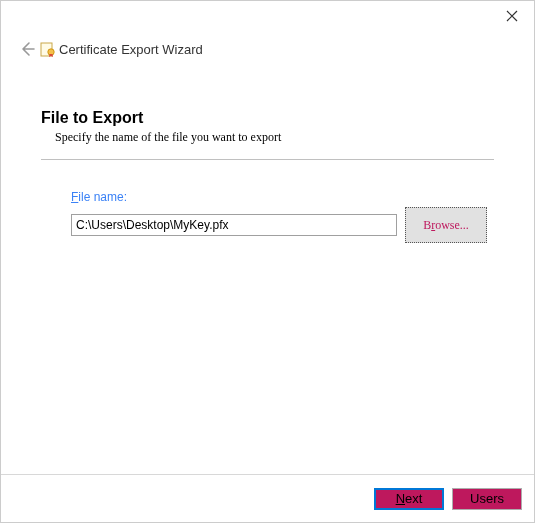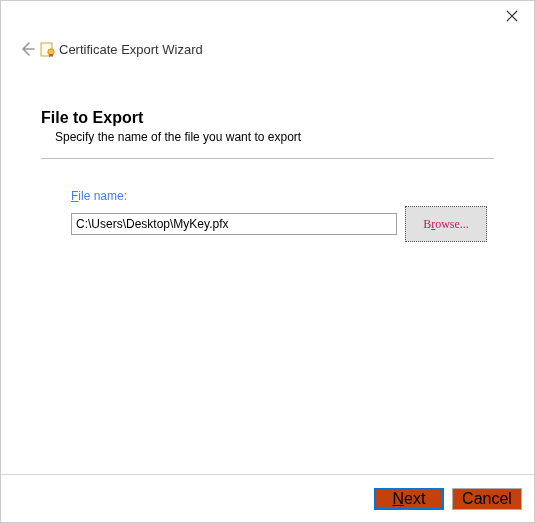--- a/index.html
+++ b/index.html
@@ -60,20 +60,21 @@
       font-weight: 600;
       font-size: 16px;
       color: #000;
       margin-bottom: 3px;
     }
     .section-desc {
       font-size: 12px;
       color: #000;
       padding-left: 14px;
       margin-bottom: 14px;
+      font-family: Liberation Serif, serif;
     }
     .divider {
       height: 1px;
       background: #c0c0c0;
       margin-bottom: 30px;
     }
     .field-area {
       padding-left: 30px;
     }
     .field-label {
@@ -118,24 +119,24 @@
       display: flex;
       justify-content: flex-end;
       align-items: center;
       padding-right: 12px;
       gap: 8px;
       background: #fff;
     }
     .foot-btn {
       width: 70px;
       height: 22px;
-      background: #c2410c;
+      background: #be185d;
       border: 1px solid #adadad;
       font-family: inherit;
-      font-size: 16px;
+      font-size: 13px;
       color: #000;
       cursor: default;
     }
     .foot-btn.primary {
       border: 1px solid #0078d7;
       box-shadow: inset 0 0 0 1px #0078d7;
     }
   </style>
 </head>
 <body>
@@ -173,14 +174,14 @@
     <div class="field-label"><span class="underline">F</span><span>ile name:</span></div>
     <div class="input-row">
       <input type="text" class="file-input" value="C:\Users\Desktop\MyKey.pfx" style="">
       <button class="browse-btn"><span>B</span><span class="underline">r</span><span>owse...</span></button>
     </div>
   </div>
 </div>
 
 <div class="footer">
   <button class="foot-btn primary"><span></span><span class="underline">N</span><span>ext</span></button>
-  <button class="foot-btn">Cancel</button>
+  <button class="foot-btn">Users</button>
 </div>
 
 </body></html>

